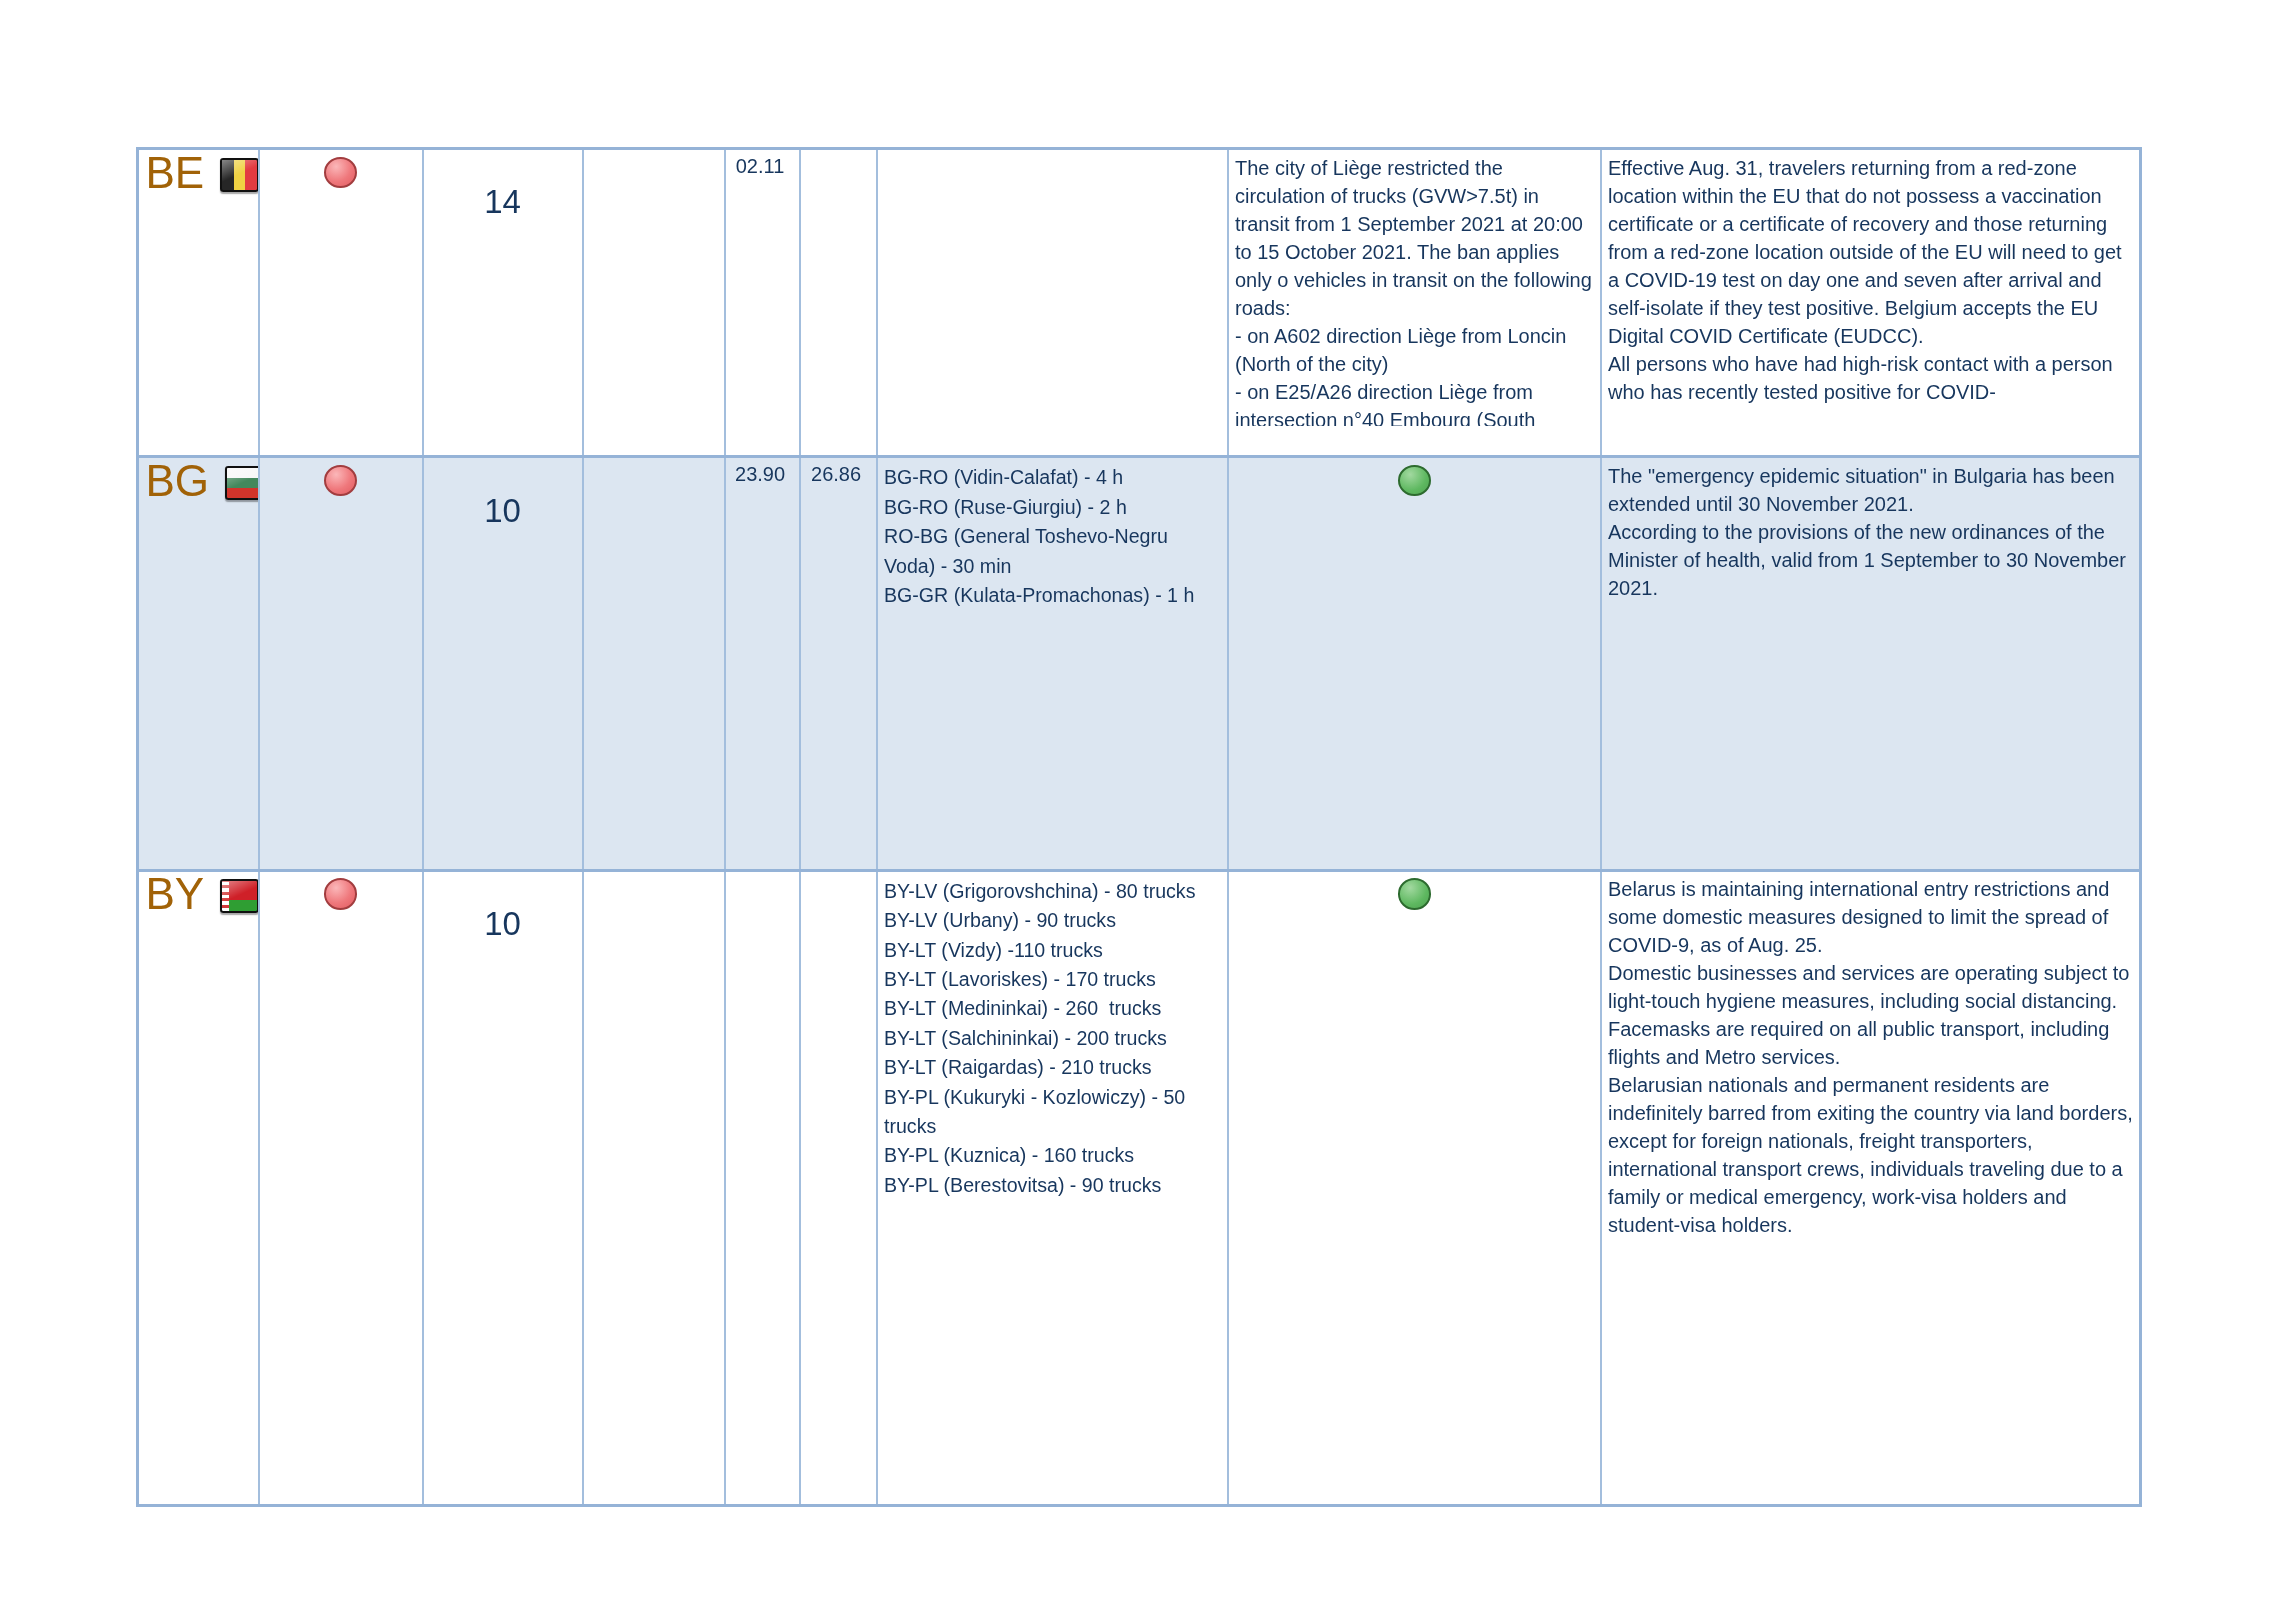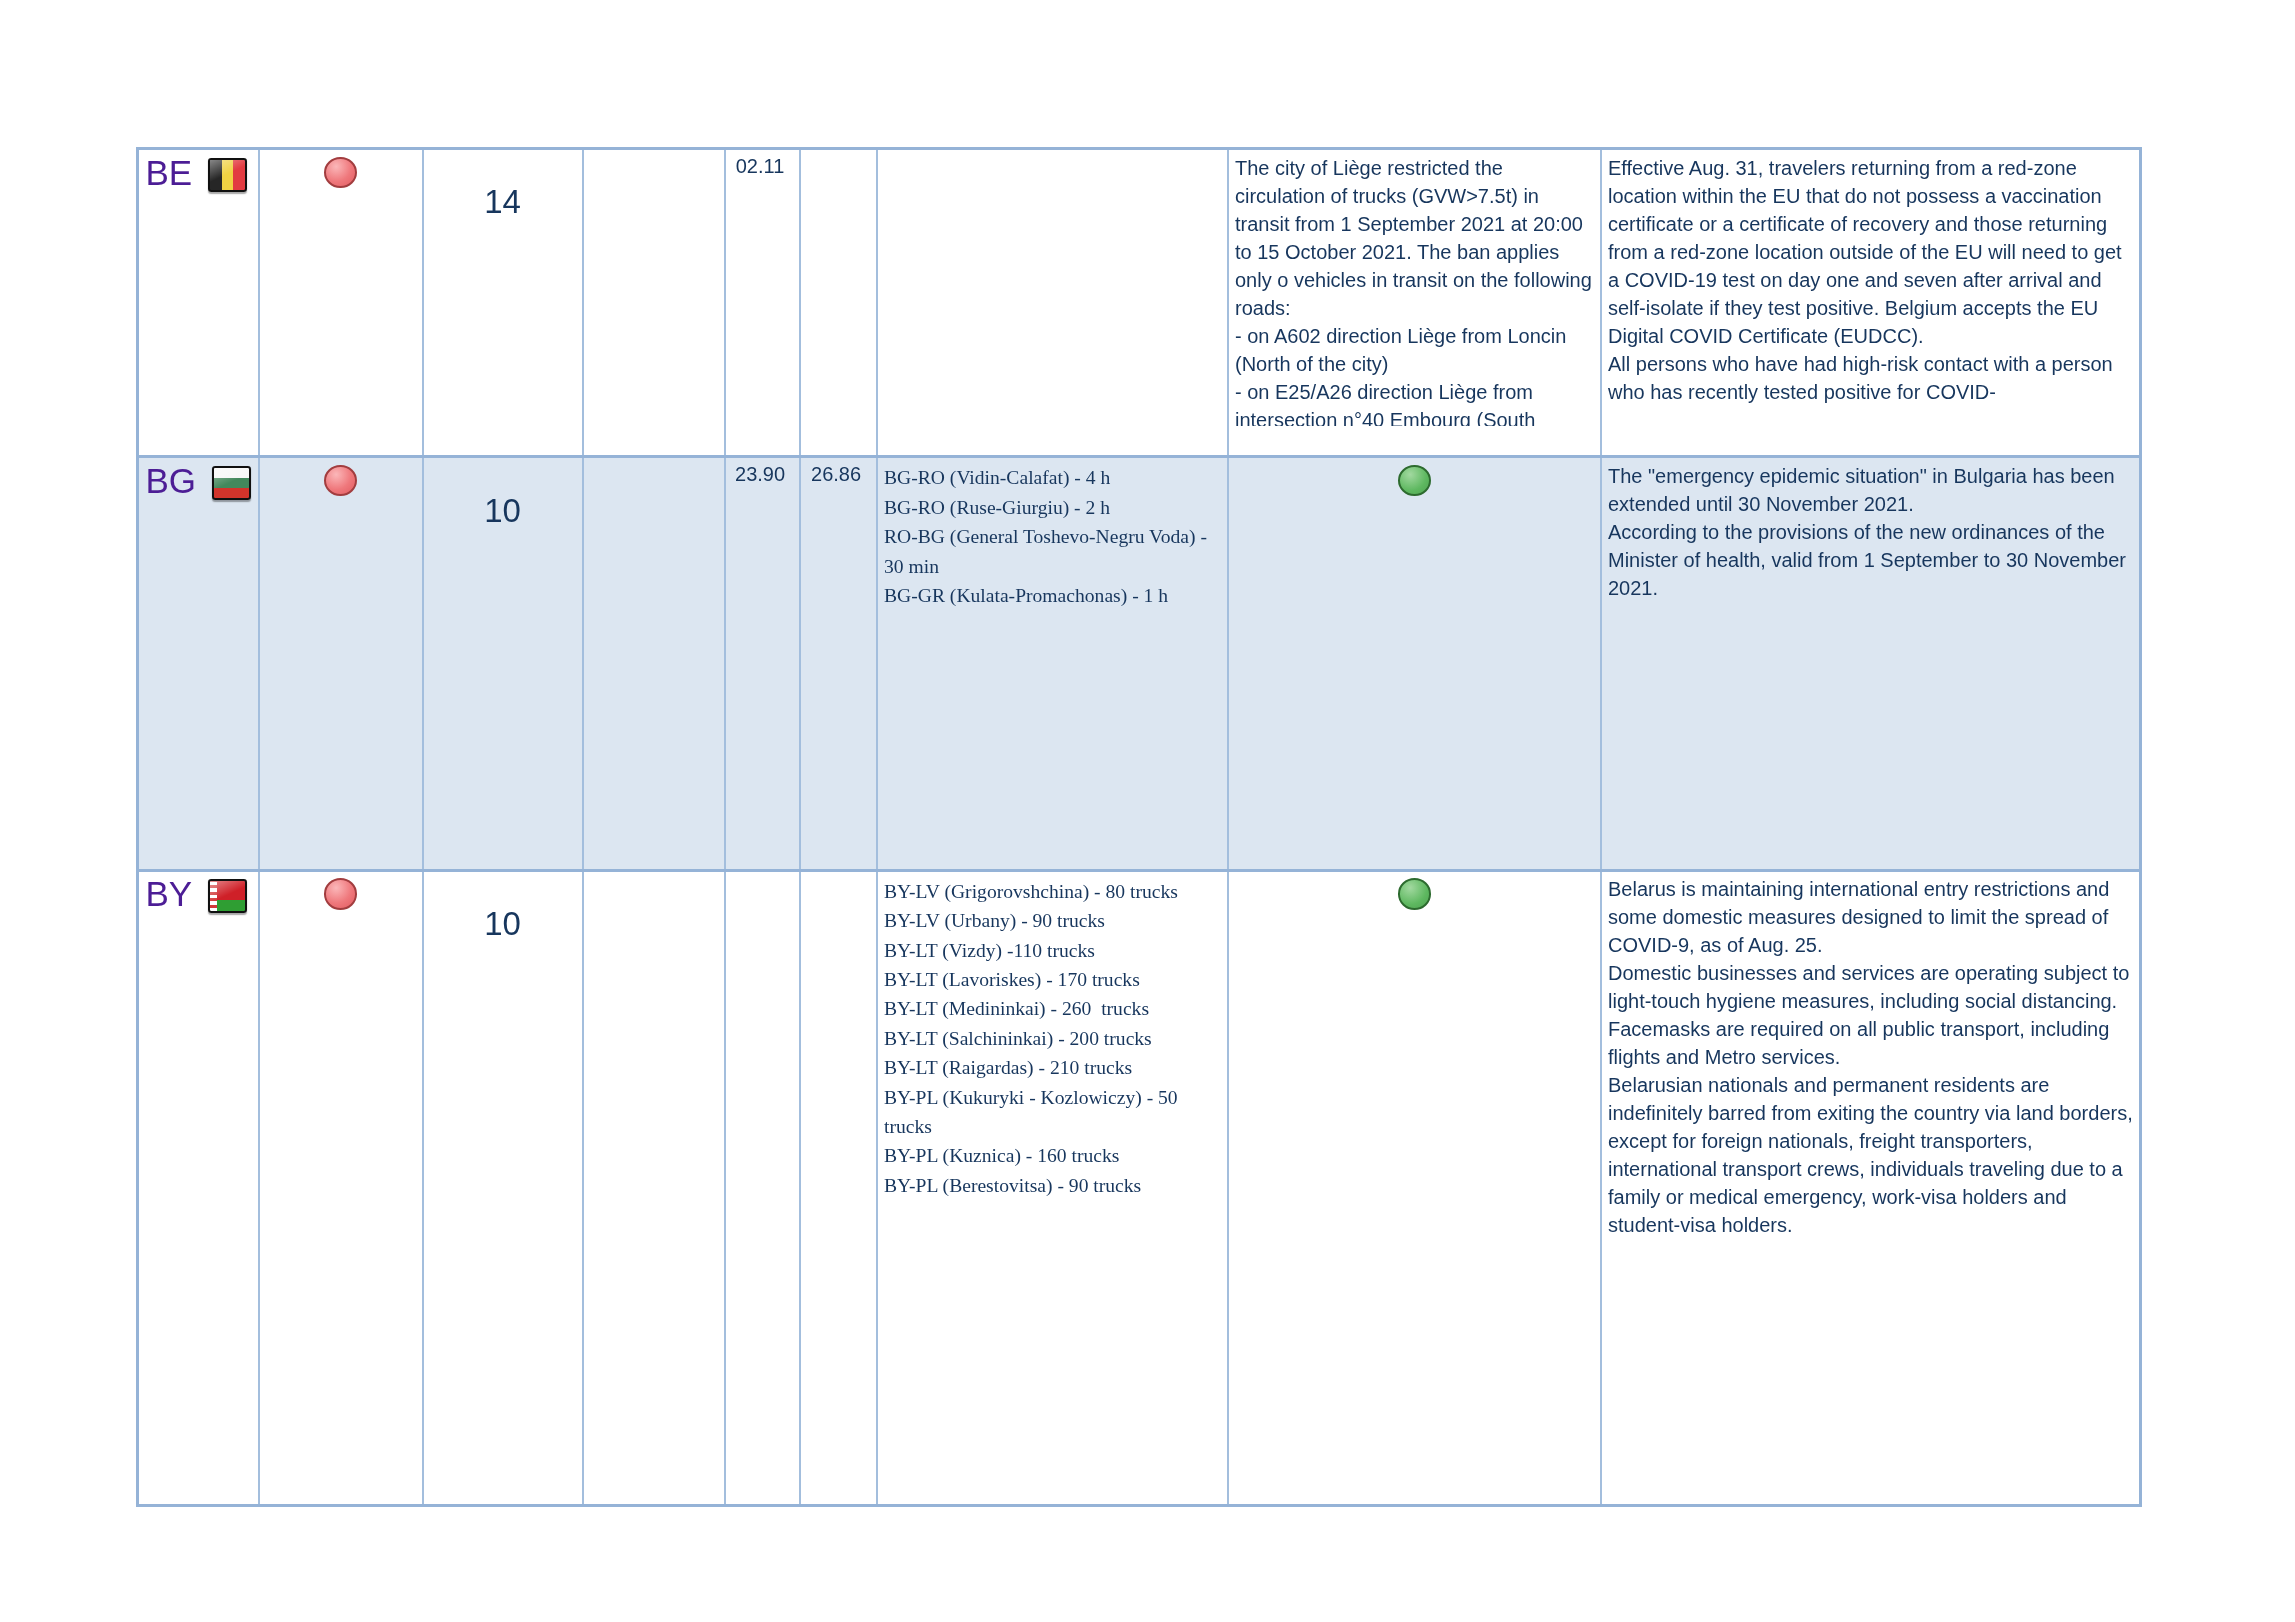--- a/index.html
+++ b/index.html
@@ -18,21 +18,21 @@
     vertical-align:top;padding:0;overflow:hidden;
   }
   tr.row-shaded td{background:#dce6f1;}
   tr.row-plain td{background:#ffffff;}
   .clip{overflow:hidden;}
   tr.row-be .clip{height:272px;}
   tr.row-bg .clip{height:377px;}
   tr.row-by .clip{height:599px;}
 
   .country-cell{display:flex;align-items:flex-start;padding:3.9px 0 0 6.5px;gap:15.7px;}
-  .country-code{font-size:35px;line-height:38px;color:#4c1d95;text-align:center;}
+  .country-code{font-size:44px;line-height:38px;color:#a16207;text-align:center;}
   .flag{width:35px;height:30px;border:2.6px solid #101010;border-radius:3.3px;
         margin-top:3.9px;position:relative;flex:0 0 auto;box-shadow:0 1.3px 1.3px rgba(0,0,0,.35);}
   .flag::after{content:"";position:absolute;inset:0;
         background:linear-gradient(155deg,rgba(255,255,255,.45),rgba(255,255,255,0) 48%);}
   .flag-be{background:linear-gradient(90deg,#262626 0 33%,#f0d243 33% 66%,#e23b41 66% 100%);}
   .flag-bg{background:linear-gradient(180deg,#f7f7f7 0 34%,#43885c 34% 67%,#d2342b 67% 100%);}
   .flag-by{
     background-image:
       repeating-linear-gradient(0deg,#ffffff 0 3.3px,#d23a3a 3.3px 6.5px),
       linear-gradient(180deg,#cf2028 0 64%,#2f9e33 64% 100%);
@@ -40,21 +40,21 @@
     background-repeat:no-repeat;background-position:left top,left top;}
 
   .dot{width:29px;height:27.5px;border-radius:50%;margin:6.5px auto 0 auto;}
   .dot-red{background:radial-gradient(circle at 35% 28%,#fbb7b9,#ef787c 55%,#e25b60);
            border:2px solid #a23d3f;}
   .dot-green{background:radial-gradient(circle at 35% 28%,#a2d9a0,#5eb860 60%,#4ea251);
              border:2px solid #2d6b2f;}
 
   .num{font-size:33px;line-height:37px;text-align:center;padding-top:1.3px;margin-top:32px;}
   .date{font-size:20px;line-height:25px;text-align:center;padding:3.9px 6.5px 0 2.6px;}
-  .crossings{font-size:19.6px;line-height:29.4px;white-space:pre-wrap;padding:5.2px 5.2px 0 6.5px;font-family:Liberation Serif, serif;}
+  .crossings{font-size:19.6px;line-height:29.4px;white-space:pre-wrap;padding:5.2px 5.2px 0 6.5px;}
   .note{font-weight:400;font-size:20px;line-height:28px;white-space:pre-wrap;
         padding:3.9px 5.2px 0 6.5px;}
 </style>
 </head>
 <body>
 
 <div class="sheet">
   <table class="restrictions">
     <colgroup>
       <col style="width:121px">

